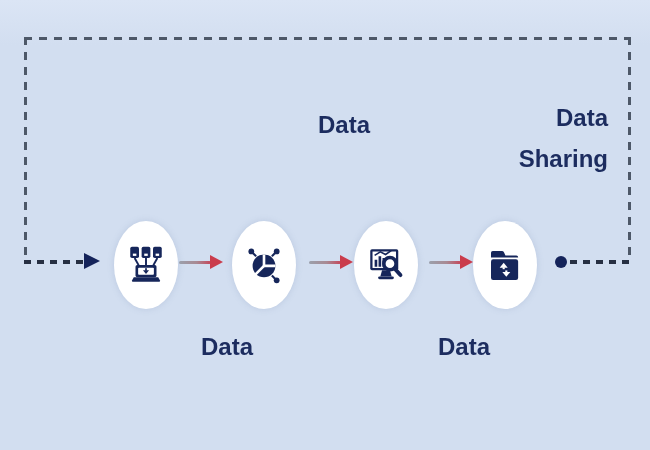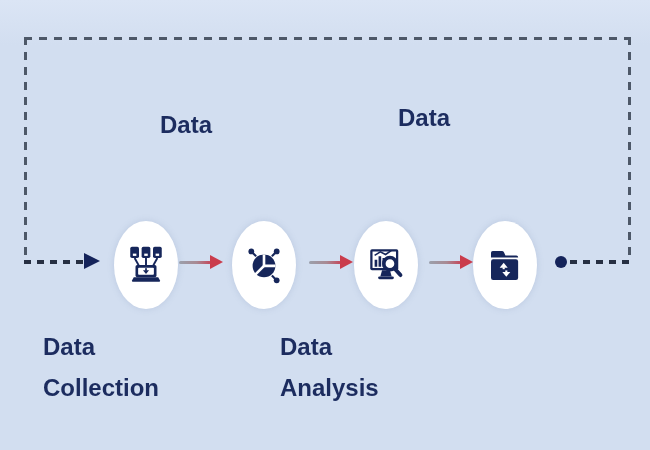--- a/index.html
+++ b/index.html
@@ -34,21 +34,21 @@
   .node-circle svg{width:42px;height:42px;display:block;}
   
   .flow-shaft{position:absolute;top:261px;width:32px;height:3px;border-radius:2px;
     background:linear-gradient(90deg,#9aa0ac 0%,#a88a94 55%,#c5455a 100%);}
   .flow-head{position:absolute;top:255px;width:0;height:0;
     border-left:13px solid #ca3c4c;border-top:7.5px solid transparent;border-bottom:7.5px solid transparent;}
   #arrow1-shaft{left:179px;} #arrow1-head{left:210px;}
   #arrow2-shaft{left:309px;} #arrow2-head{left:340px;}
   #arrow3-shaft{left:429px;} #arrow3-head{left:460px;}
   
-  .node-label{position:absolute;width:210px;text-align:left;
+  .node-label{position:absolute;width:210px;text-align:right;
     font-size:24px;font-weight:bold;line-height:41px;color:#1c2c5f;}
   .node-label .ln{display:block;}
   #label-segmentation{left:160px;top:104px;}
   #label-sharing{left:398px;top:97px;}
   #label-collection{left:43px;top:326px;}
   #label-analysis{left:280px;top:326px;}
 </style>
 </head>
 <body>
 
@@ -131,26 +131,25 @@
 
   <div class="flow-shaft" id="arrow1-shaft"></div>
   <div class="flow-head" id="arrow1-head"></div>
   <div class="flow-shaft" id="arrow2-shaft"></div>
   <div class="flow-head" id="arrow2-head"></div>
   <div class="flow-shaft" id="arrow3-shaft"></div>
   <div class="flow-head" id="arrow3-head"></div>
 
   <div class="node-label" id="label-collection">
     <span class="ln">Data</span>
-    <span class="ln">Collection</span>
   </div>
   <div class="node-label" id="label-segmentation">
     <span class="ln">Data</span>
   </div>
   <div class="node-label" id="label-analysis">
     <span class="ln">Data</span>
-    <span class="ln">Analysis</span>
   </div>
   <div class="node-label" id="label-sharing">
     <span class="ln">Data</span>
+    <span class="ln">Sharing</span>
   </div>
 
 </div>
 
 </body></html>

